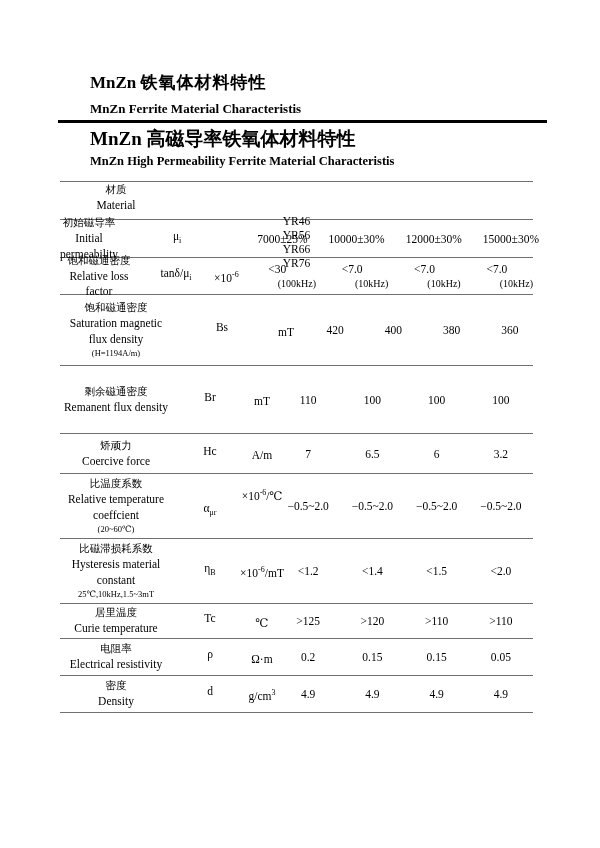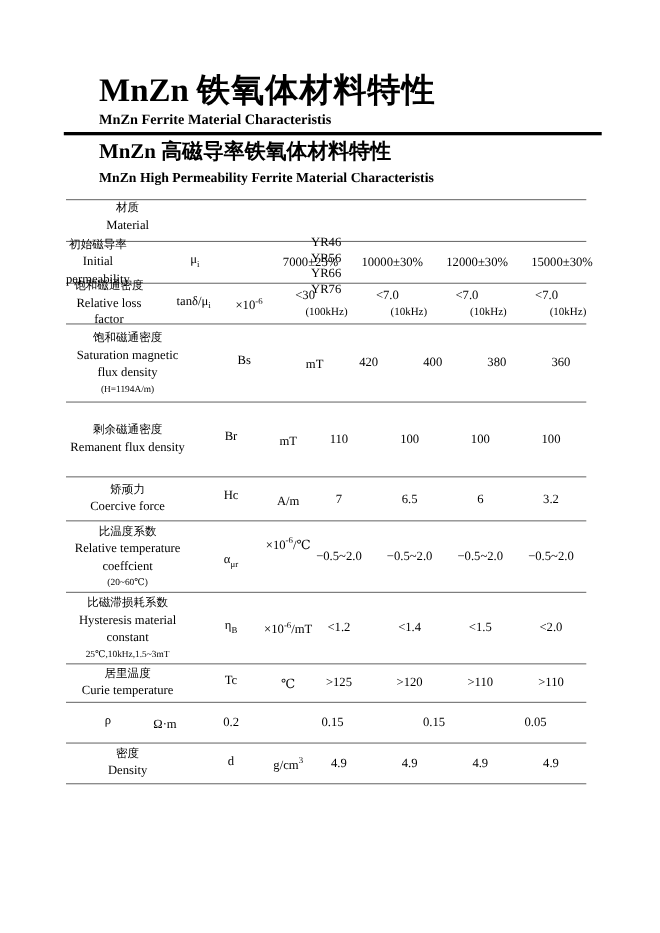--- a/index.html
+++ b/index.html
@@ -1,21 +1,21 @@
 <!DOCTYPE html>
 <html><head>
 <meta charset="utf-8">
 <style>
   html,body { margin:0; padding:0; background:#ffffff; }
   .page {
     position:relative; width:600px; height:848px; background:#ffffff;
     font-family:"Liberation Serif","DejaVu Serif",serif; color:#000;
     overflow:hidden;
   }
-  .main-title { position:absolute; left:90px; top:68px; font-weight:bold; font-size:30px; line-height:30px; white-space:nowrap; }
+  .main-title { position:absolute; left:90px; top:68px; font-weight:bold; font-size:17px; line-height:30px; white-space:nowrap; }
   .main-title .cjk { letter-spacing:1px; }
   .main-sub { position:absolute; left:90px; top:101px; font-weight:bold; font-size:13px; line-height:16px; white-space:nowrap; }
   .rule-thick { position:absolute; left:58px; top:120px; width:489px; height:3px; background:#000; }
   .sec-title { position:absolute; left:90px; top:128px; font-weight:bold; font-size:19px; line-height:22px; white-space:nowrap; }
   .sec-sub { position:absolute; left:90px; top:153px; font-weight:bold; font-size:12.5px; line-height:16px; white-space:nowrap; }
 
   .spec-table { position:absolute; left:60px; top:181px; width:473px; border-top:1px solid #707070; }
   .tr { display:flex; align-items:stretch; border-bottom:1px solid #707070; box-sizing:border-box; }
   .rh-head { height:38px;flex-direction:column; }
   .rh-1 { height:38px;gap:21px; }
@@ -323,20 +323,25 @@
         <div class="v">&gt;110</div>
 
       </div>
       <div class="td c-val">
         <div class="v">&gt;110</div>
 
       </div>
     </div>
 
     <div class="tr rh-9">
+      <div class="td c-name">
+        <div class="zh">电阻率</div>
+        <div class="en">Electrical resistivity</div>
+
+      </div>
       <div class="td c-sym">
         <span class="symline"><span>ρ</span><sub></sub></span>
       </div>
       <div class="td c-unit">
         <span class="unitline"><span>Ω·m</span><sup></sup><span></span></span>
       </div>
       <div class="td c-val">
         <div class="v">0.2</div>
 
       </div>

